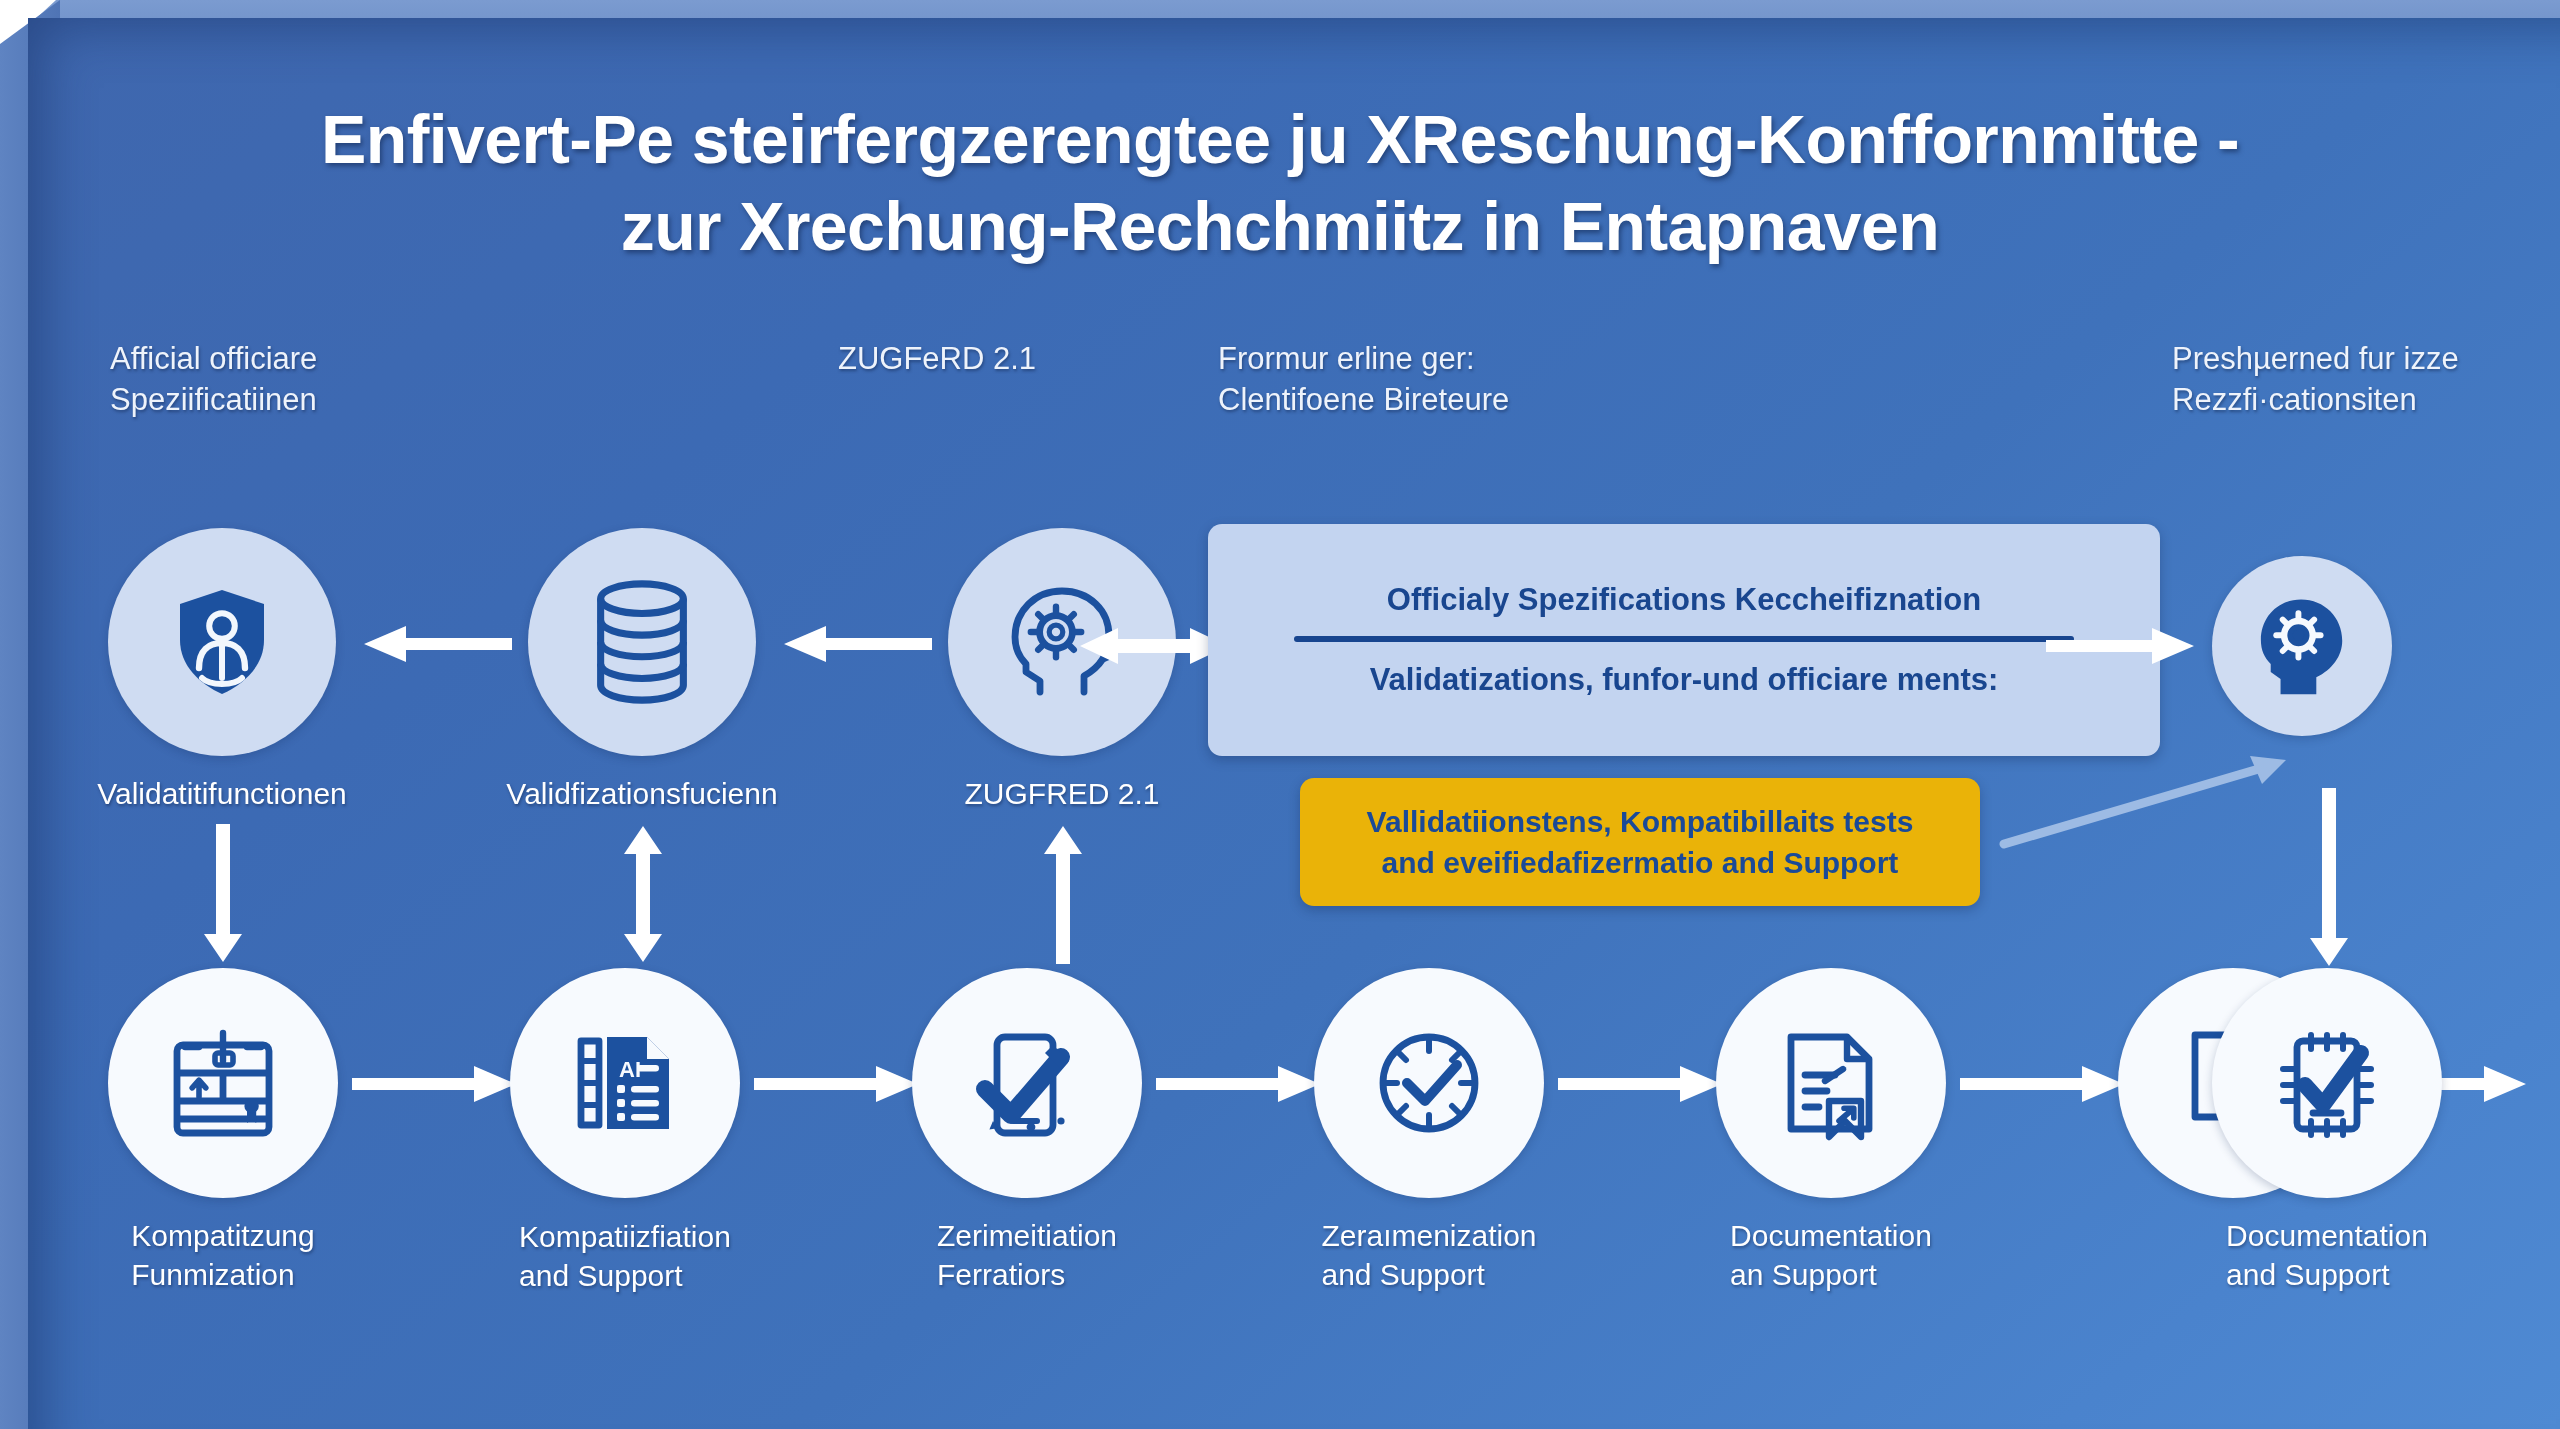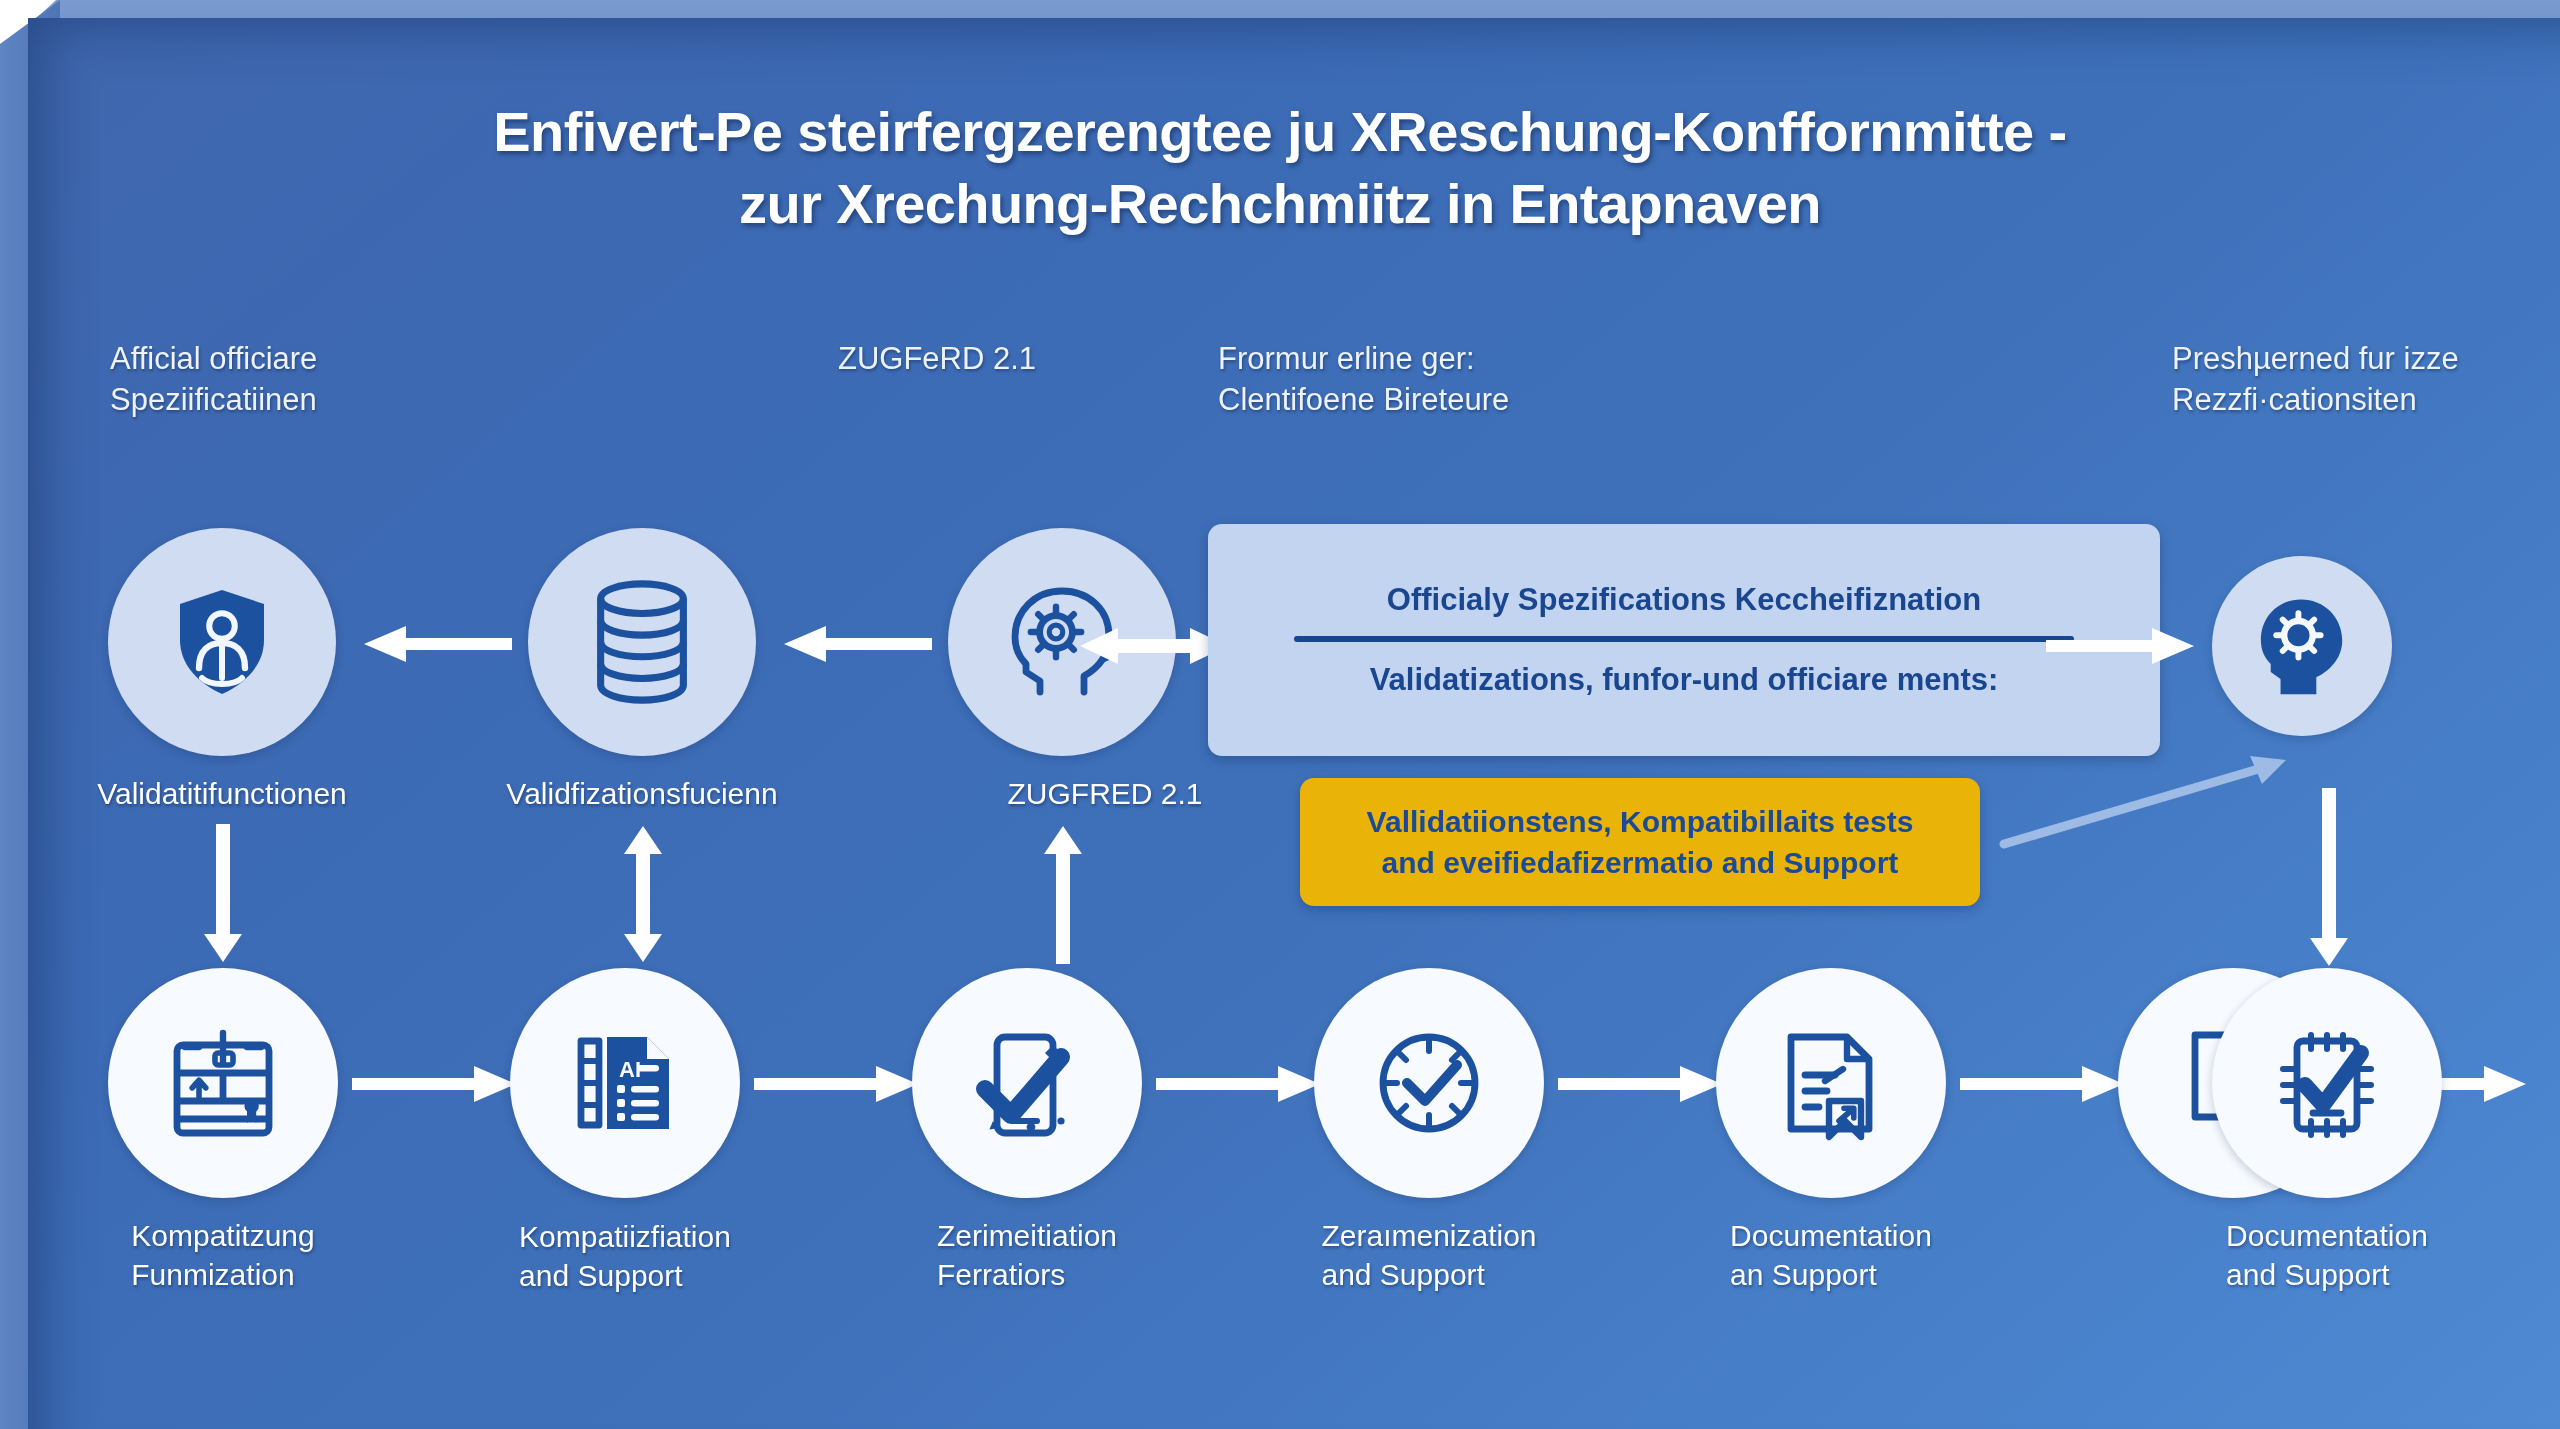--- a/index.html
+++ b/index.html
@@ -36,21 +36,21 @@
     box-shadow:inset 36px 30px 50px -20px rgba(20,45,95,.45);
     pointer-events:none;
   }
 
   
   .title {
     position:absolute; left:50%; transform:translateX(-50%);
     top:96px; width:2000px;
     text-align:center;
     color:#ffffff;
-    font-size:56px; font-weight:bold;
+    font-size:68px; font-weight:bold;
     line-height:1.28;
     letter-spacing:-0.6px;
     text-shadow:2px 3px 5px rgba(15,35,75,.55);
   }
 
   
   .cap {
     position:absolute;
     color:#eef3fb;
     font-size:31px;
@@ -191,21 +191,21 @@
             <path d="M-12.6 0 H-9.2"></path>
               <path d="M9.2 0 H12.6"></path>
             <path d="M-8.9 -8.9 L-6.5 -6.5"></path>
               <path d="M6.5 6.5 L8.9 8.9"></path>
             <path d="M8.9 -8.9 L6.5 -6.5"></path>
               <path d="M-6.5 6.5 L-8.9 8.9"></path>
           </g>
         </g>
       </svg>
     </div>
-    <div class="node-label" style="top:246px;margin-left:43px;">ZUGFRED 2.1</div>
+    <div class="node-label" style="top:246px;">ZUGFRED 2.1</div>
   </div>
 
   <div class="arrow" style="left:1078px; top:624px;">
     <svg class="arrow-svg" width="152" height="44" viewBox="0 0 152 44">
       <path d="M2 22 L40 4 V15 H112 V4 L150 22 L112 40 V29 H40 V40 Z" fill="#ffffff"></path>
     </svg>
   </div>
 
   <div class="callout" style="left:1208px; top:524px; width:952px; height:232px;">
     <div class="callout-line">Officialy Spezifications Keccheifiznation</div>

